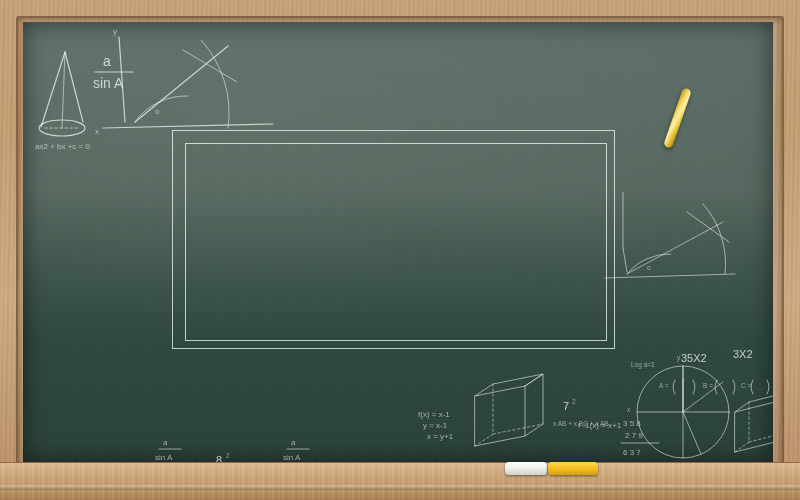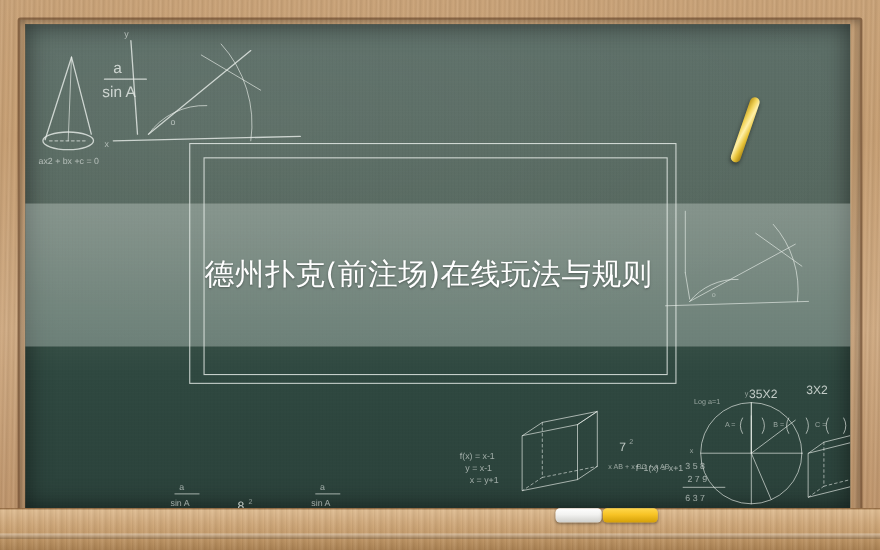--- a/index.html
+++ b/index.html
@@ -324,23 +324,20 @@
           <text class="chalk-text sm" x="600" y="433">6 3 7</text>
         </g>
 
       </svg>
     </div>
   </div>
 
   <div class="deco-rect" id="deco-rect-outer"></div>
   <div class="deco-rect" id="deco-rect-inner"></div>
 
-  <div class="title-band">
-    <div class="title-text">德州扑克(前注场)在线玩法与规则</div>
-  </div>
 
   <div class="chalk-stick-angled"></div>
 
   <div class="ledge">
     <div class="ledge-lip"></div>
   </div>
 
   <div class="ledge-chalk" id="ledge-chalk-white"></div>
   <div class="ledge-chalk" id="ledge-chalk-yellow"></div>
 

